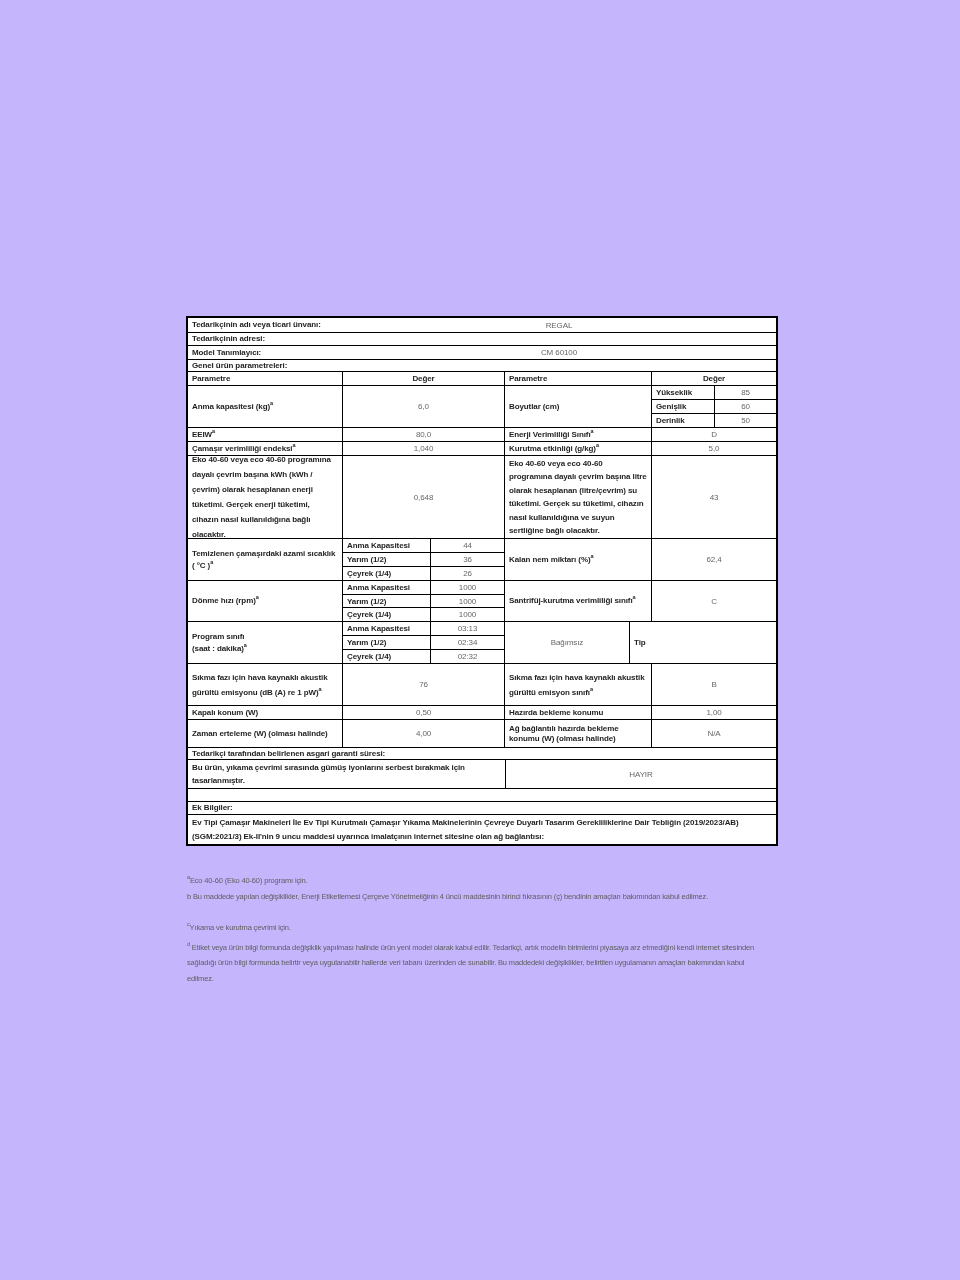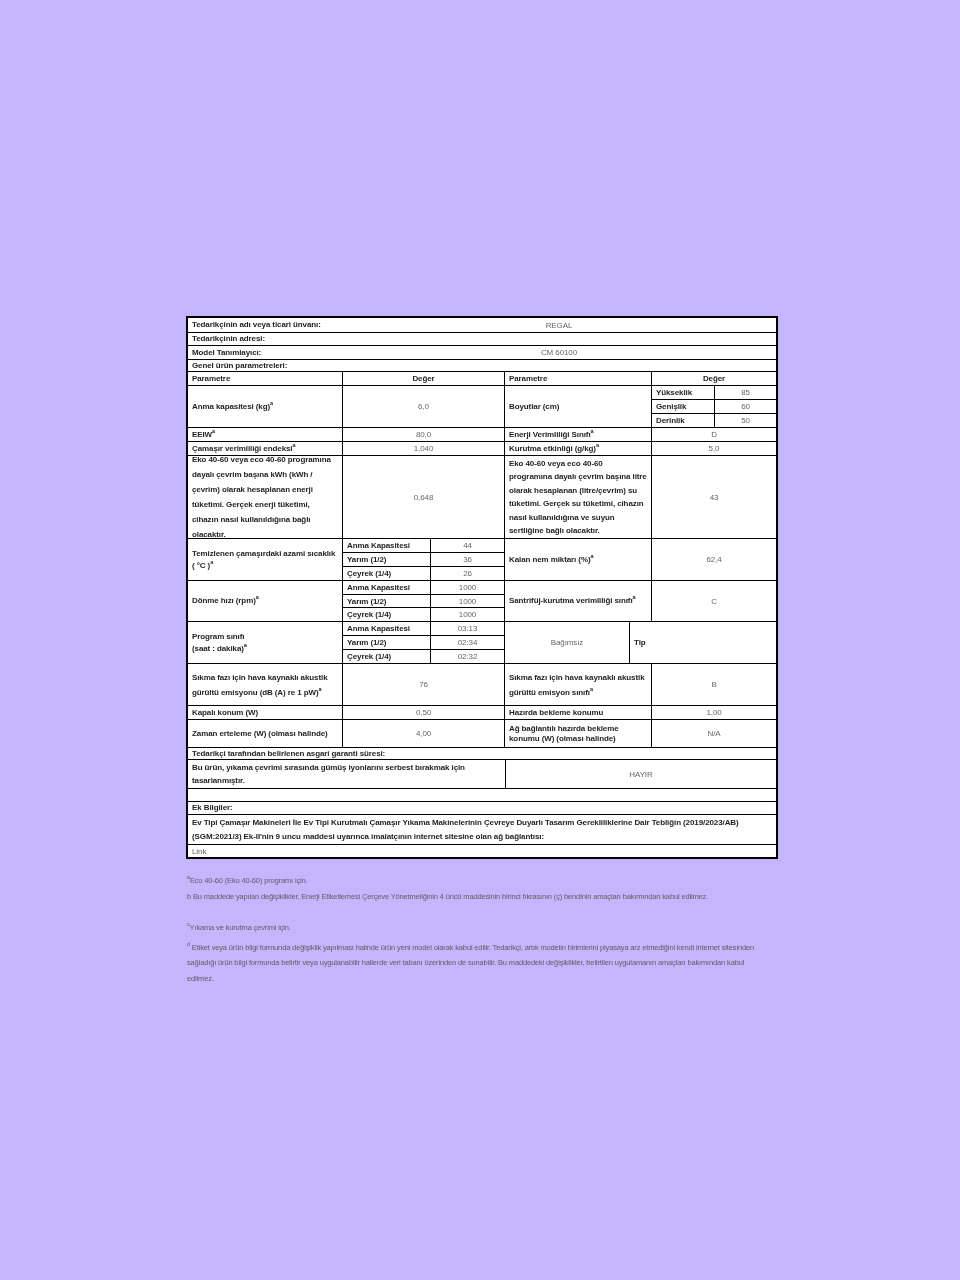--- a/index.html
+++ b/index.html
@@ -277,25 +277,20 @@
         <span class="lbl">Ek Bilgiler:</span>
       </div>
     </div>
 
     <div class="trow" style="height:30px">
       <div class="cell full longtxt" style="border-left:none;">
         <span class="lbl" style="line-height:14px">Ev Tipi Çamaşır Makineleri İle Ev Tipi Kurutmalı Çamaşır Yıkama Makinelerinin Çevreye Duyarlı Tasarım Gerekliliklerine Dair Tebliğin (2019/2023/AB)(SGM:2021/3) Ek-II'nin 9 uncu maddesi uyarınca imalatçının internet sitesine olan ağ bağlantısı:</span>
       </div>
     </div>
 
-    <div class="trow" style="height:13px">
-      <div class="cell full" style="border-left:none;">
-        <a class="link">Link</a>
-      </div>
-    </div>
 
   </div>
 
   <div class="footnotes">
     <p class="fn"><span class="fnsup">a</span><span>Eco 40-60 (Eko 40-60) programı için.</span></p>
     <p class="fn">b Bu maddede yapılan değişiklikler, Enerji Etiketlemesi Çerçeve Yönetmeliğinin 4 üncü maddesinin birinci fıkrasının (ç) bendinin amaçları bakımından kabul edilmez.</p>
     <p class="fn fn-gap"><span class="fnsup">c</span><span>Yıkama ve kurutma çevrimi için.</span></p>
     <p class="fn fn-d"><span class="fnsup">d</span><span> Etiket veya ürün bilgi formunda değişiklik yapılması halinde ürün yeni model olarak kabul edilir. Tedarikçi, artık modelin birimlerini piyasaya arz etmediğini kendi internet sitesinden sağladığı ürün bilgi formunda belirtir veya uygulanabilir hallerde veri tabanı üzerinden de sunabilir. Bu maddedeki değişiklikler, belirtilen uygulamanın amaçları bakımından kabul edilmez.</span></p>
   </div>
 

